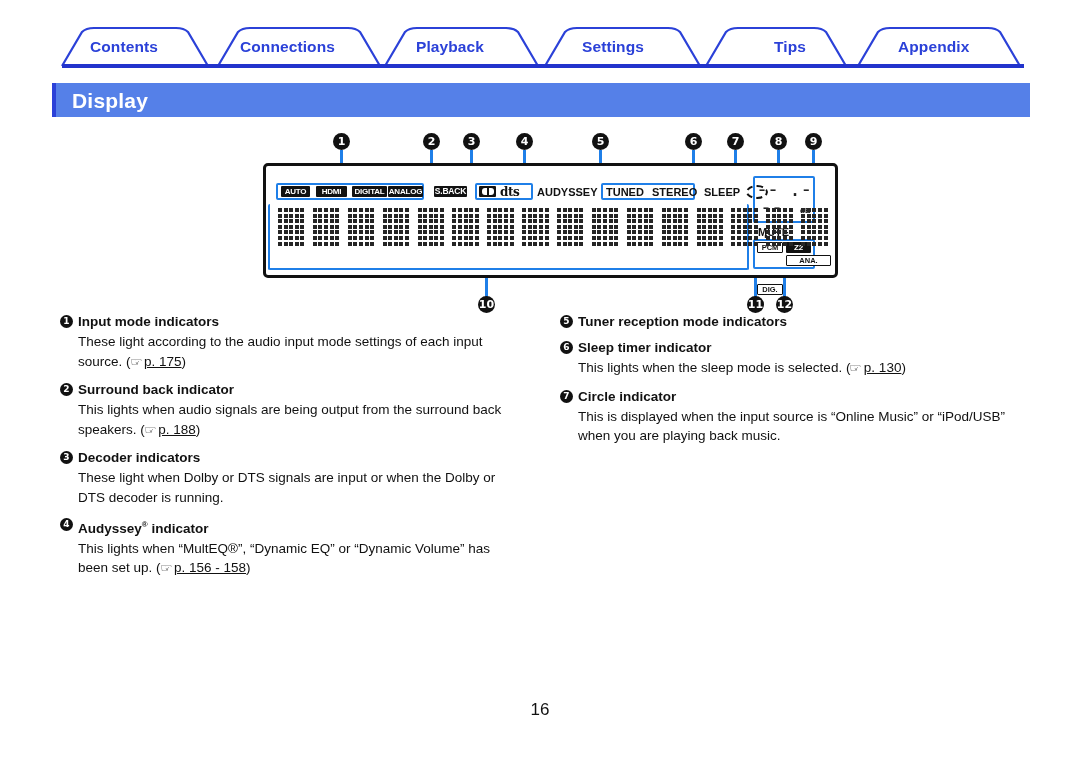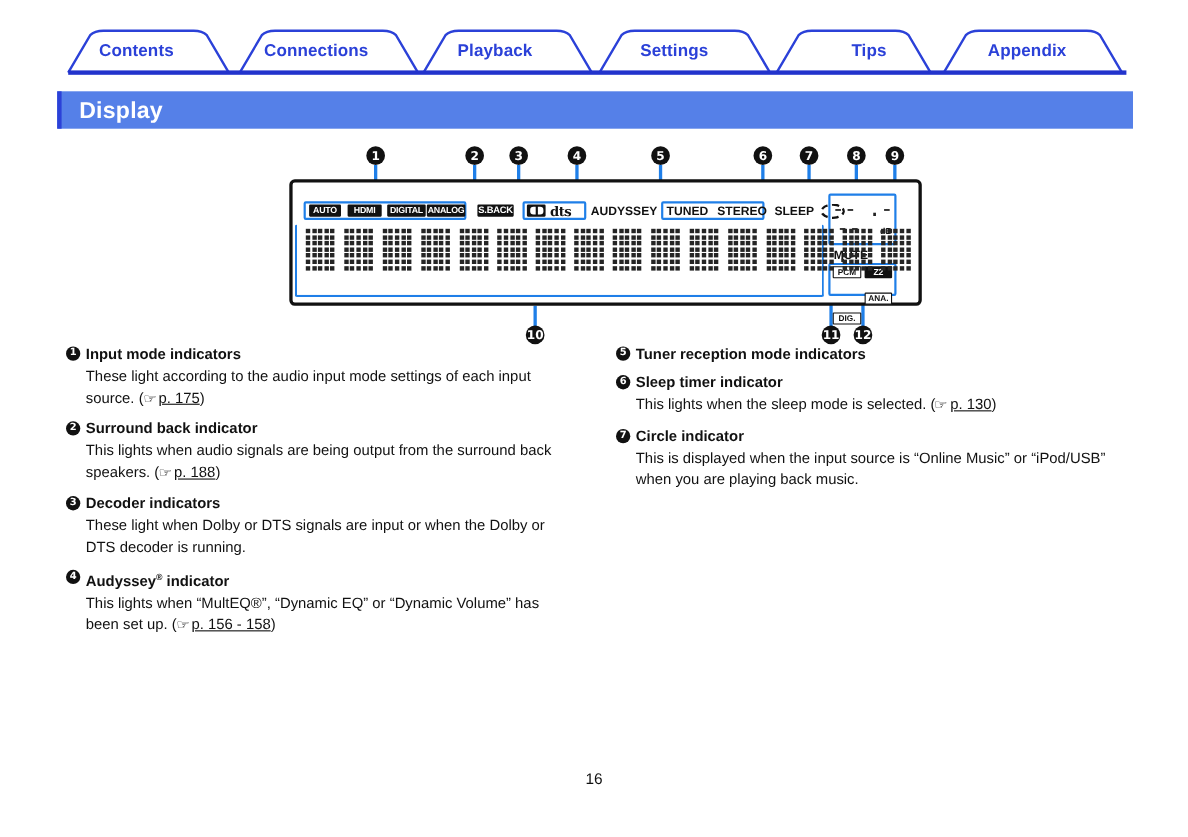--- a/index.html
+++ b/index.html
@@ -244,21 +244,21 @@
     transform: scaleX(1.15);
   }
   .pg { text-decoration: underline; }
 
   
   .pageno {
     position: absolute;
     left: 0; top: 700px;
     width: 1080px;
     text-align: center;
-    font-size: 14px;
+    font-size: 17px;
     color: #111;
   }
 </style>
 </head>
 <body>
 
 <div class="tabbar">
   <svg width="1080" height="72" viewBox="0 0 1080 72">
     <g fill="none" stroke="#2b41d8" stroke-width="2.2">
       <path d="M62,66 L82,32 Q86,28 94,28 L176,28 Q184,28 188,32 L208,66"></path>
@@ -345,21 +345,21 @@
       <div class="seg" style="position:absolute; left:6px; top:17px;">-- .-</div>
       <div style="position:absolute; left:46px; top:28px; font-size:8px; font-weight:bold; color:#111;">dB</div>
     </div>
 
     <div class="plain" style="left:492px; top:60px; font-size:11px;">MUTE</div>
 
     <div class="hl" style="left:487px; top:73px; width:62px; height:30px;"></div>
     <div class="chip-o" style="left:491px; top:76px; width:26px;">PCM</div>
     <div class="chip" style="left:520px; top:76px; width:25px;">Z2</div>
     <div class="chip-o" style="left:491px; top:89px; width:26px;margin-top:29px;">DIG.</div>
-    <div class="chip-o" style="left:520px; top:100px; width:25px;">ANA.</div>
+    <div class="chip-o" style="left:520px; top:89px; width:45px;">ANA.</div>
 
     <div class="hl" style="left:2px; top:38px; width:481px; height:66px; border-top:none;"></div>
 
     <div class="matrix" id="matrix">
         <div class="cell">
           <i></i>
           <i></i>
           <i></i>
           <i></i>
           <i></i>

